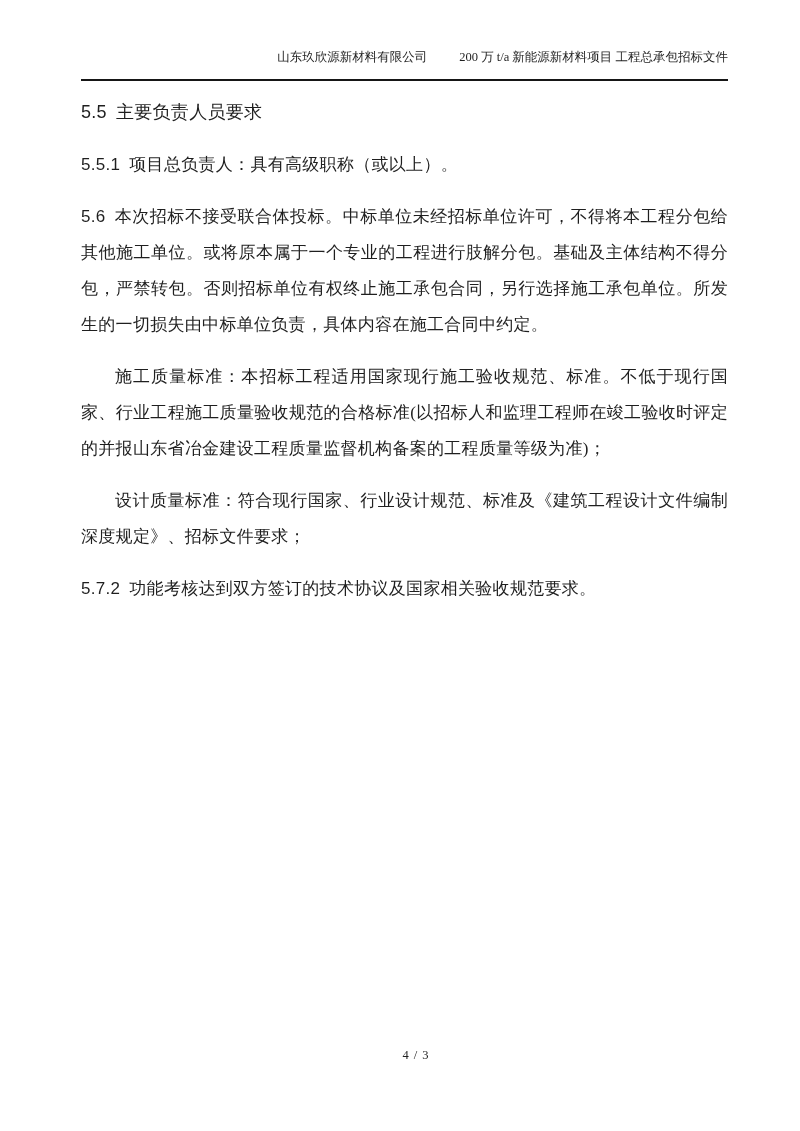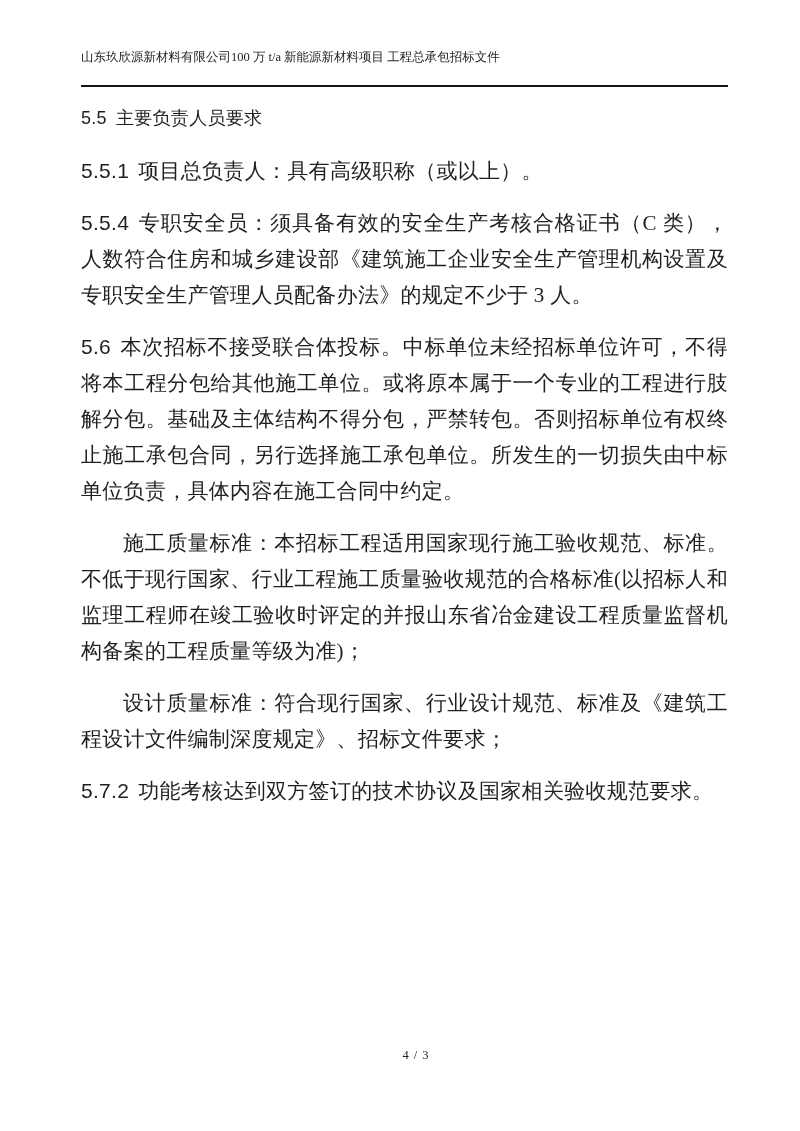--- a/index.html
+++ b/index.html
@@ -13,31 +13,32 @@
     overflow: hidden;
   }
   .page {
     position: absolute;
     inset: 0;
     box-sizing: border-box;
     padding: 48px 72px 0 81px;
   }
   .doc-header {
     display: flex;
-    justify-content: flex-start;
+    justify-content: flex-end;
     align-items: flex-end;
     font-size: 12.5px;
     line-height: 18px;
-    padding-bottom: 19px;
+    padding-bottom: 13px;
     border-bottom: 2px solid #161616;
+    gap: 32px;
   }
   .doc-body { padding-top: 10px; }
   .para {
     margin: 16px 0 4px 0;
-    font-size: 21px;
+    font-size: 17px;
     line-height: 36px;
     text-align: justify;
     letter-spacing: 0.3px;
   }
   .para.heading {
     font-size: 18px;
     line-height: 38px;
     margin: 2px 0 7px 0;
   }
   .para.indent { text-indent: 2em; }
@@ -56,32 +57,29 @@
     letter-spacing: 1px;
   }
 </style>
 </head>
 <body>
 
 <div class="page">
 
   <div class="doc-header">
     <span>山东玖欣源新材料有限公司</span>
-    <span>100 万 t/a 新能源新材料项目 工程总承包招标文件</span>
+    <span>200 万 t/a 新能源新材料项目 工程总承包招标文件</span>
   </div>
 
   <div class="doc-body">
     <p class="para heading">
       <span class="num">5.5</span><span>主要负责人员要求</span>
     </p>
     <p class="para">
       <span class="num">5.5.1</span><span>项目总负责人：具有高级职称（或以上）。</span>
-    </p>
-    <p class="para">
-      <span class="num">5.5.4</span><span>专职安全员：须具备有效的安全生产考核合格证书（C 类），人数符合住房和城乡建设部《建筑施工企业安全生产管理机构设置及专职安全生产管理人员配备办法》的规定不少于 3 人。</span>
     </p>
     <p class="para">
       <span class="num">5.6</span><span>本次招标不接受联合体投标。中标单位未经招标单位许可，不得将本工程分包给其他施工单位。或将原本属于一个专业的工程进行肢解分包。基础及主体结构不得分包，严禁转包。否则招标单位有权终止施工承包合同，另行选择施工承包单位。所发生的一切损失由中标单位负责，具体内容在施工合同中约定。</span>
     </p>
     <p class="para indent">
       <span class="num"></span><span>施工质量标准：本招标工程适用国家现行施工验收规范、标准。不低于现行国家、行业工程施工质量验收规范的合格标准(以招标人和监理工程师在竣工验收时评定的并报山东省冶金建设工程质量监督机构备案的工程质量等级为准)；</span>
     </p>
     <p class="para indent">
       <span class="num"></span><span>设计质量标准：符合现行国家、行业设计规范、标准及《建筑工程设计文件编制深度规定》、招标文件要求；</span>
     </p>

